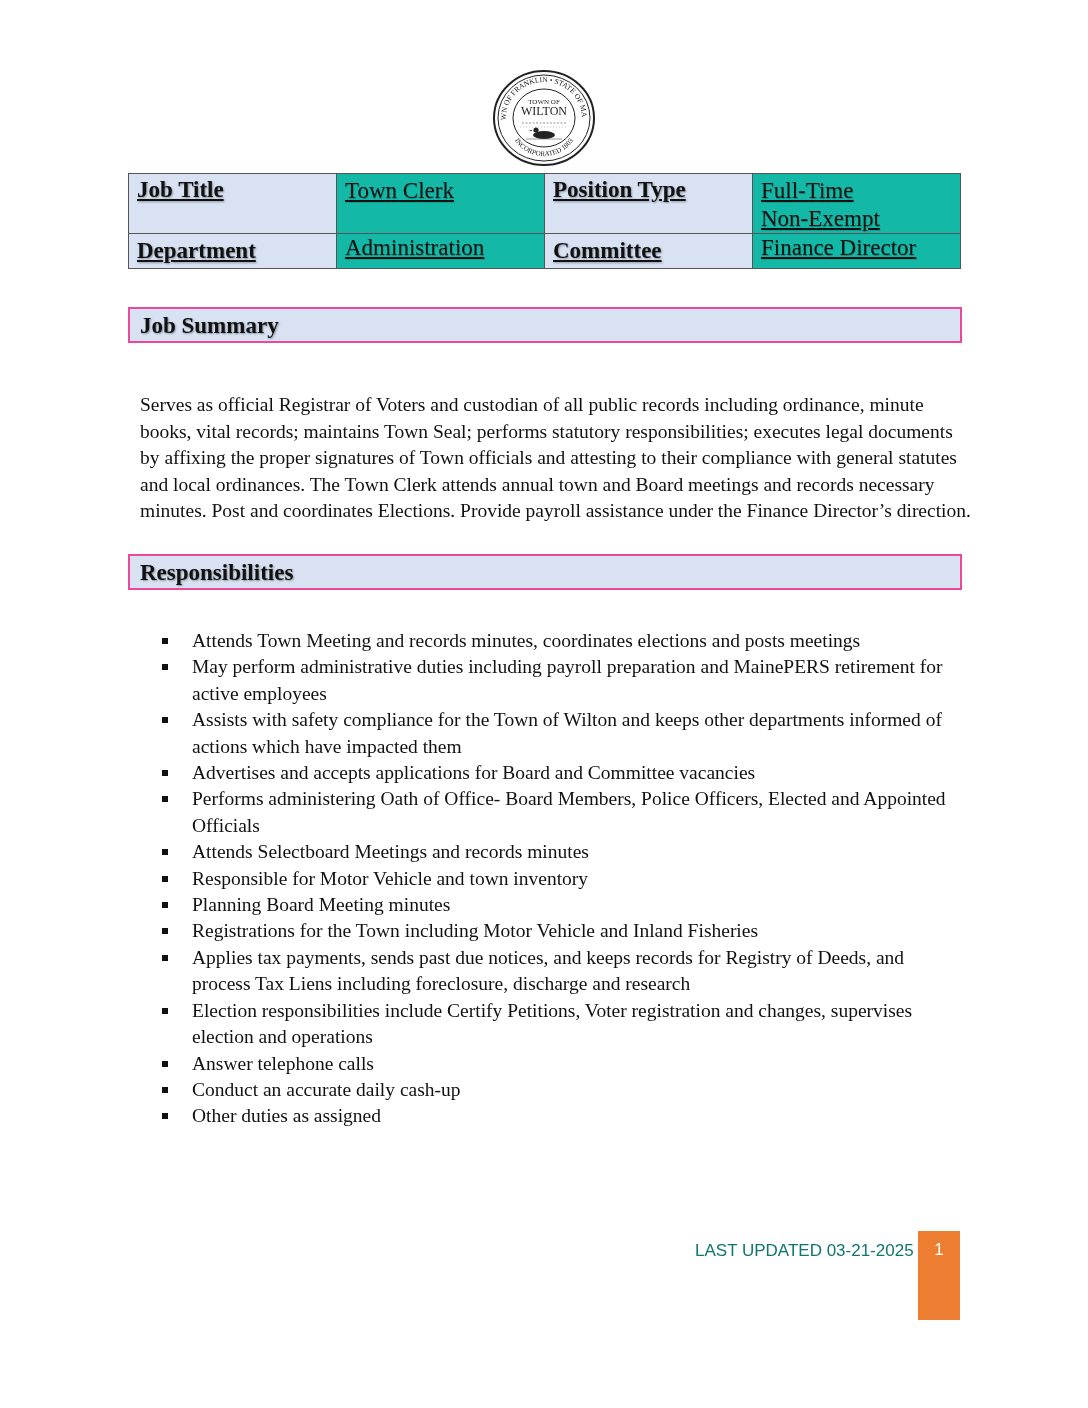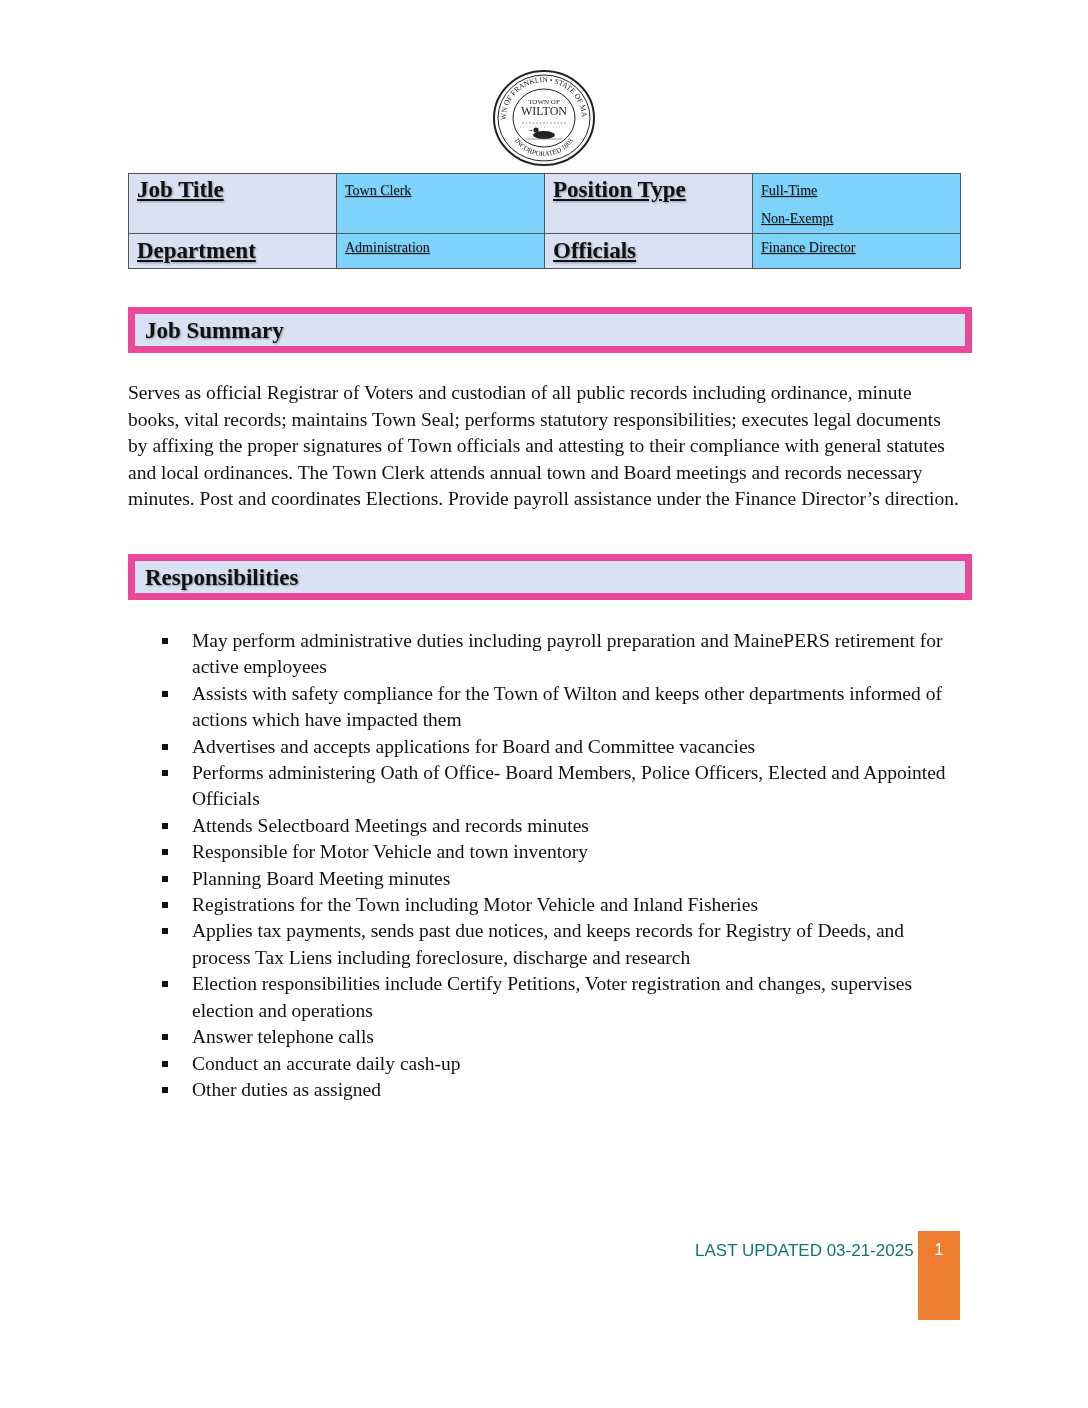--- a/index.html
+++ b/index.html
@@ -6,38 +6,38 @@
   body { width: 1088px; height: 1408px; position: relative; overflow: hidden;
          font-family: "Liberation Serif", "DejaVu Serif", serif; color: #111; }
 
   .seal { position: absolute; left: 492px; top: 69px; width: 104px; height: 98px; }
 
   .job-table { position: absolute; left: 128px; top: 173px; width: 832px;
                border-collapse: collapse; table-layout: fixed; text-decoration: underline; }
   .job-table td { border: 1px solid #555; vertical-align: top; padding: 0 8px; }
   .job-table td.label { background: #d9e2f3; font-weight: bold; font-size: 23px;
                text-shadow: 1px 1px 2px rgba(0,0,0,0.35); }
-  .job-table td.value { background: #7dd3fc; font-size: 14px; text-shadow: 0.5px 0.5px 1px rgba(0,0,0,0.25); }
+  .job-table td.value { background: #14b8a6; font-size: 23px; text-shadow: 0.5px 0.5px 1px rgba(0,0,0,0.25); }
   .job-table tr.r1 td { height: 55px; }
   .job-table tr.r1 td.label { padding-top: 3px; }
   .job-table tr.r1 td.value { padding-top: 3px; line-height: 28px; }
   .job-table tr.r2 td { height: 33px; margin-left: 16px; }
   .job-table tr.r2 td.label { line-height: 34px; }
   .job-table tr.r2 td.value { line-height: 28px; }
 
   .section-head { position: absolute; left: 128px; width: 830px; height: 32px;
-                  background: #d9e2f3; border: 7px solid #ec4899;
+                  background: #d9e2f3; border: 2px solid #ec4899;
                   font-weight: bold; font-size: 23px; line-height: 34px;
                   padding-left: 0; text-shadow: 1px 1px 2px rgba(0,0,0,0.35); }
   .section-head span { padding-left: 10px; }
   #summary-head { top: 307px; }
   #resp-head { top: 554px; }
 
   .summary { position: absolute; left: 128px; top: 380px; width: 832px;
-             font-size: 19.5px; line-height: 26.5px; margin: 0; }
+             font-size: 19.5px; line-height: 26.5px; margin: 12px; }
 
   .resp-list { position: absolute; left: 128px; top: 628px; width: 832px;
                list-style: none; margin: 0; padding: 0; font-size: 19.5px; line-height: 26.4px; }
   .resp-list li { position: relative; padding-left: 64px; }
   .resp-list li .bullet { position: absolute; left: 34px; top: 10px; width: 6px; height: 6px; background: #111; }
 
   .footer-date { position: absolute; left: 695px; top: 1241px; font-family: "Liberation Sans", "DejaVu Sans", sans-serif;
                  font-size: 17px; color: #0f766e; }
   .page-num-box { position: absolute; left: 918px; top: 1231px; width: 42px; height: 89px; background: #ed7d31; }
   .page-num { position: absolute; left: 0; width: 42px; top: 9px; text-align: center;
@@ -83,36 +83,36 @@
     <td class="value">Town Clerk</td>
     <td class="label">Position Type</td>
     <td class="value">
       <div>Full-Time</div>
       <div>Non-Exempt</div>
     </td>
   </tr>
   <tr class="r2">
     <td class="label">Department</td>
     <td class="value">Administration</td>
-    <td class="label">Officials</td>
+    <td class="label">Committee</td>
     <td class="value">Finance Director</td>
   </tr>
 </tbody>
   </table>
 
 <div class="section-head" id="summary-head">
   <span>Job Summary</span>
 </div>
 <p class="summary">Serves as official Registrar of Voters and custodian of all public records including ordinance, minute books, vital records; maintains Town Seal; performs statutory responsibilities; executes legal documents by affixing the proper signatures of Town officials and attesting to their compliance with general statutes and local ordinances. The Town Clerk attends annual town and Board meetings and records necessary minutes. Post and coordinates Elections. Provide payroll assistance under the Finance Director’s direction.</p>
 
 <div class="section-head" id="resp-head">
   <span>Responsibilities</span>
 </div>
 <ul class="resp-list">
-  <li><span class="bullet"></span></li>
+  <li><span class="bullet"></span><span>Attends Town Meeting and records minutes, coordinates elections and posts meetings</span></li>
   <li><span class="bullet"></span><span>May perform administrative duties including payroll preparation and MainePERS retirement for active employees</span></li>
   <li><span class="bullet"></span><span>Assists with safety compliance for the Town of Wilton and keeps other departments informed of actions which have impacted them</span></li>
   <li><span class="bullet"></span><span>Advertises and accepts applications for Board and Committee vacancies</span></li>
   <li><span class="bullet"></span><span>Performs administering Oath of Office- Board Members, Police Officers, Elected and Appointed Officials</span></li>
   <li><span class="bullet"></span><span>Attends Selectboard Meetings and records minutes</span></li>
   <li><span class="bullet"></span><span>Responsible for Motor Vehicle and town inventory</span></li>
   <li><span class="bullet"></span><span>Planning Board Meeting minutes</span></li>
   <li><span class="bullet"></span><span>Registrations for the Town including Motor Vehicle and Inland Fisheries</span></li>
   <li><span class="bullet"></span><span>Applies tax payments, sends past due notices, and keeps records for Registry of Deeds, and process Tax Liens including foreclosure, discharge and research</span></li>
   <li><span class="bullet"></span><span>Election responsibilities include Certify Petitions, Voter registration and changes, supervises election and operations</span></li>

